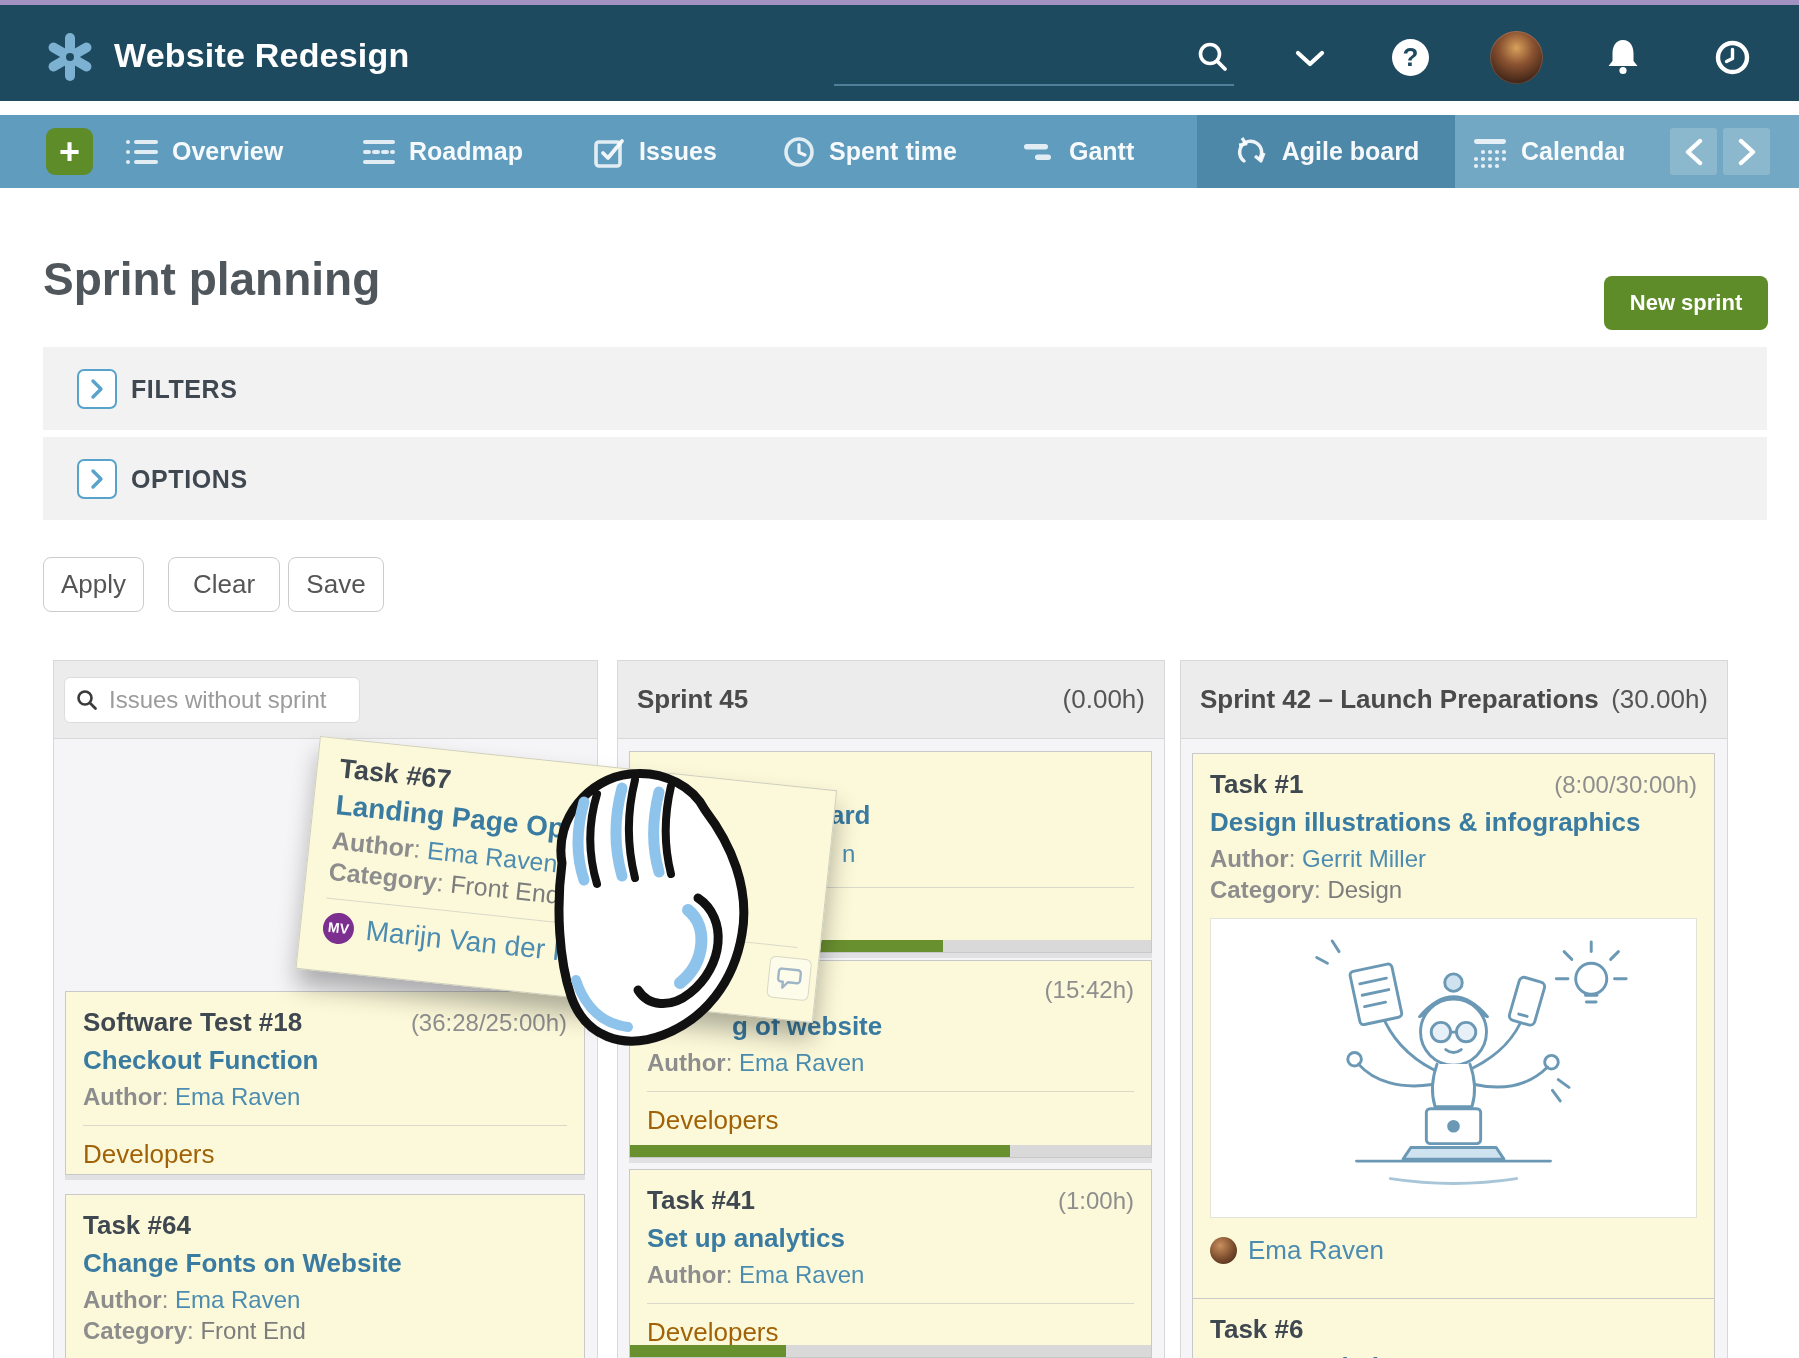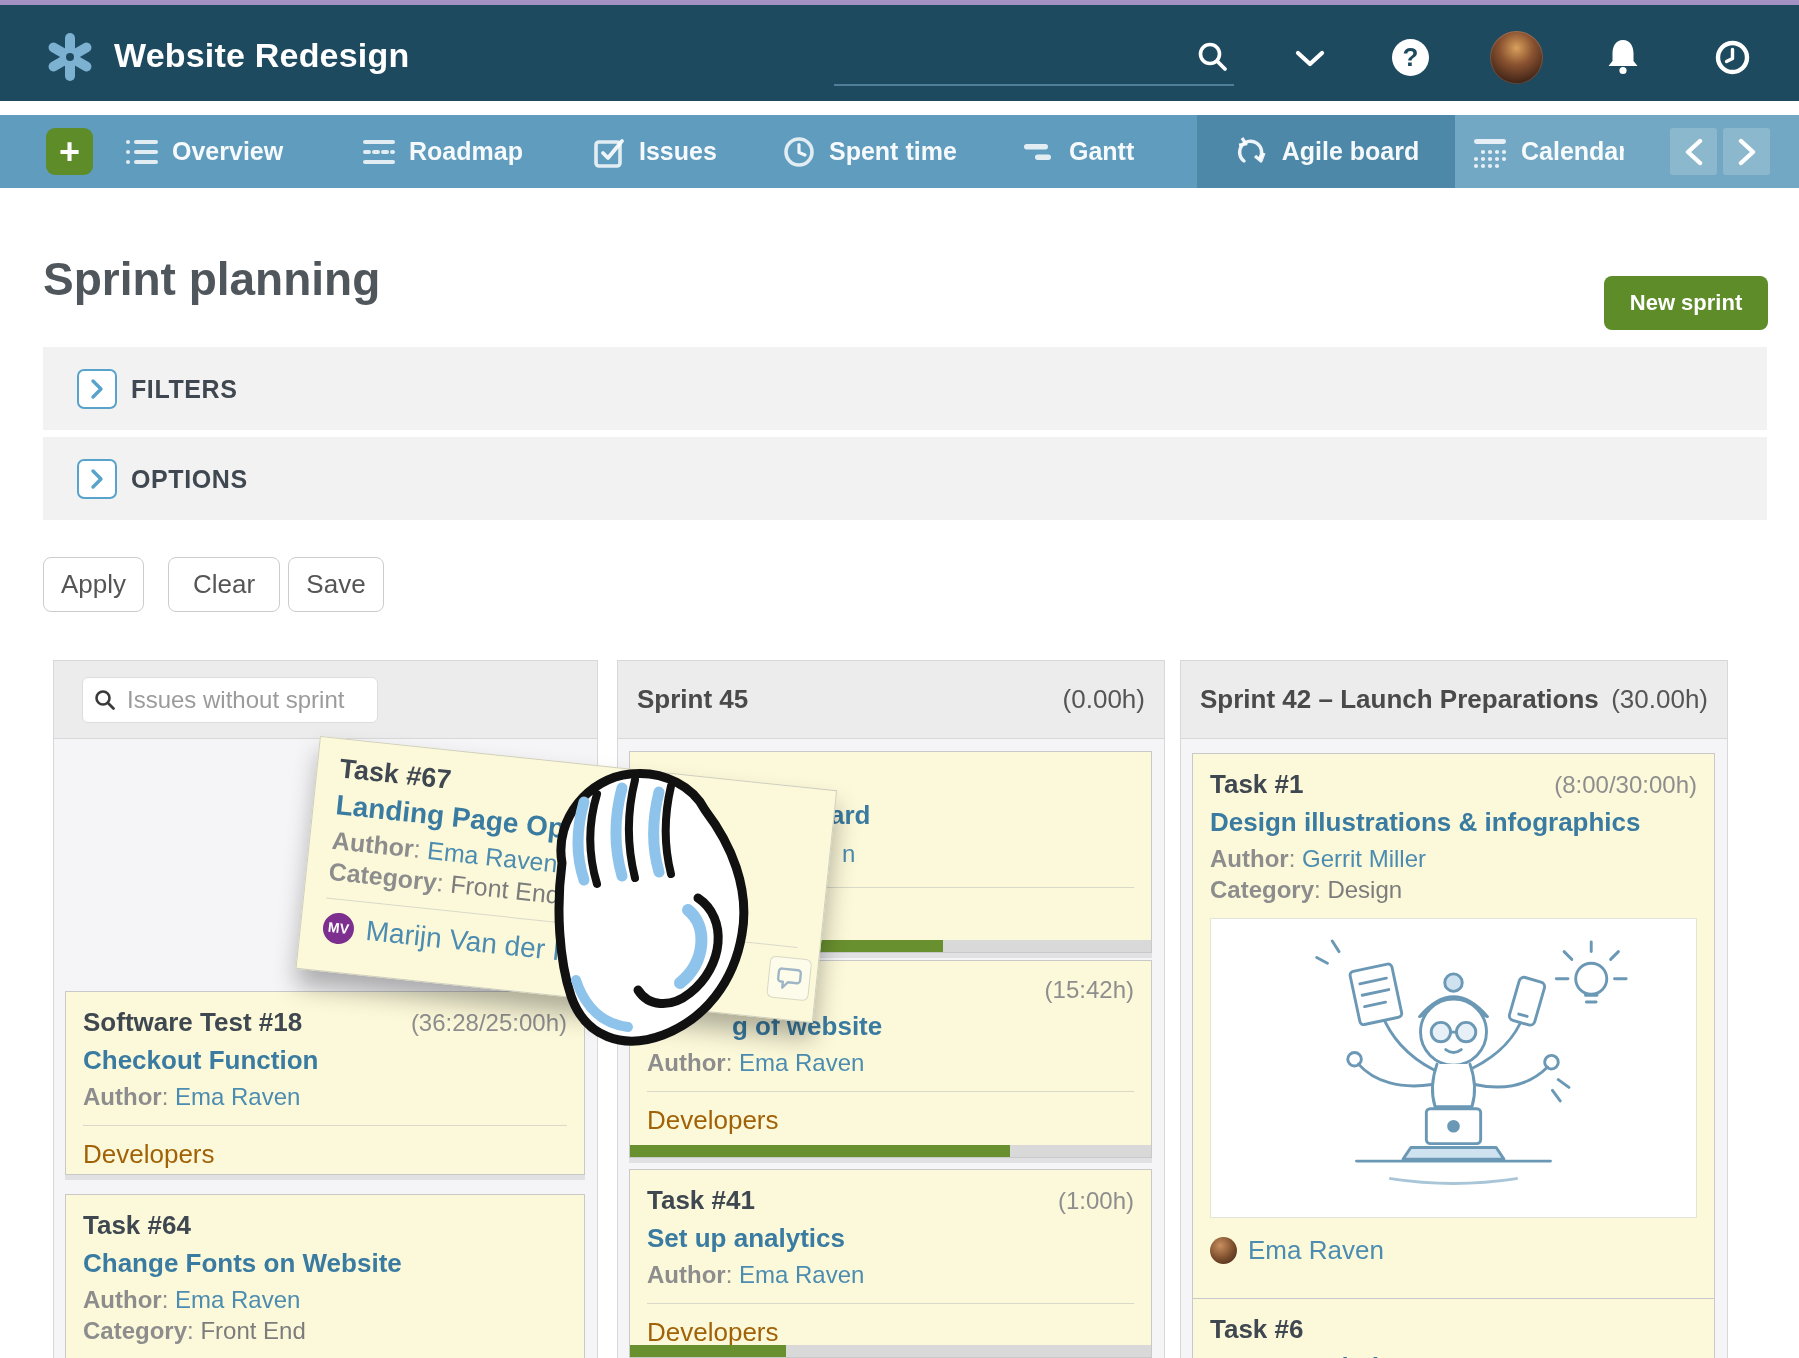--- a/index.html
+++ b/index.html
@@ -262,21 +262,21 @@
       </svg>
     </button>
     <span class="panel-label">OPTIONS</span>
   </div>
 
   <button class="action-btn" style="left:43px;width:101px;">Apply</button>
   <button class="action-btn" style="left:168px;width:112px;">Clear</button>
   <button class="action-btn" style="left:288px;width:96px;">Save</button>
 
   <section class="column" style="left:53px;width:545px;">
-    <div class="col-header" style="justify-content:flex-start;padding:0 28px;text-decoration:underline;">
+    <div class="col-header" style="justify-content:flex-start;padding:0 10px;text-decoration:underline;">
       <div class="col-search">
         <svg width="22" height="22" viewBox="0 0 22 22">
           <circle cx="9" cy="9" r="6.5" fill="none" stroke="#3a3a3a" stroke-width="2.6"></circle>
           <line x1="14" y1="14" x2="19.5" y2="19.5" stroke="#3a3a3a" stroke-width="2.8" stroke-linecap="round"></line>
         </svg>
         <input type="text" placeholder="Issues without sprint" style="">
       </div>
     </div>
 
     <div class="card" style="top:330px;height:184px;">

